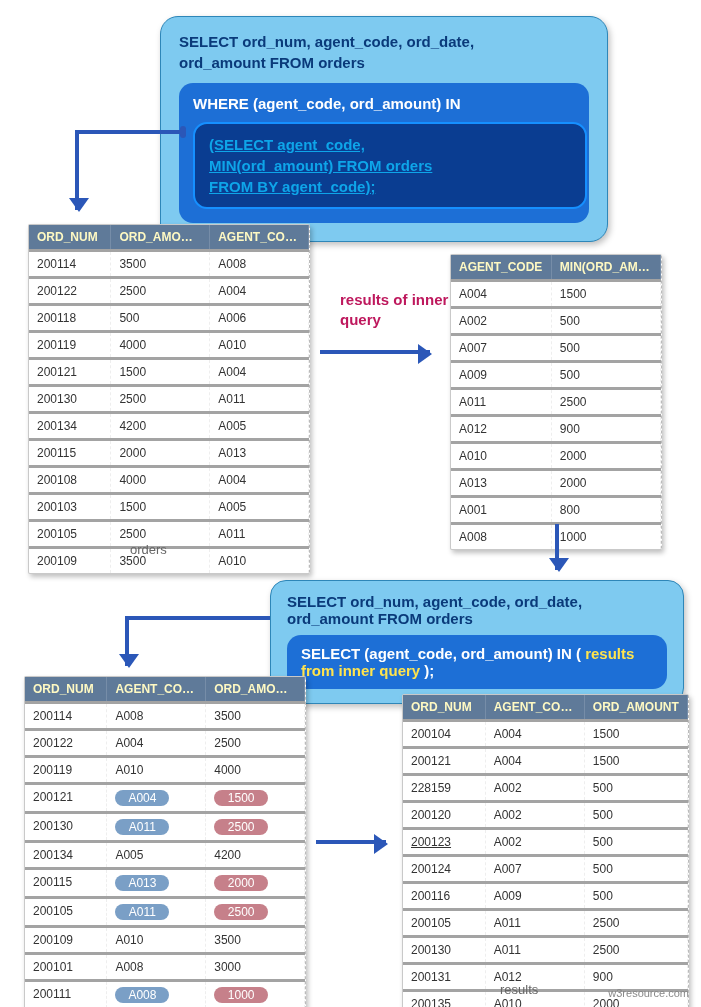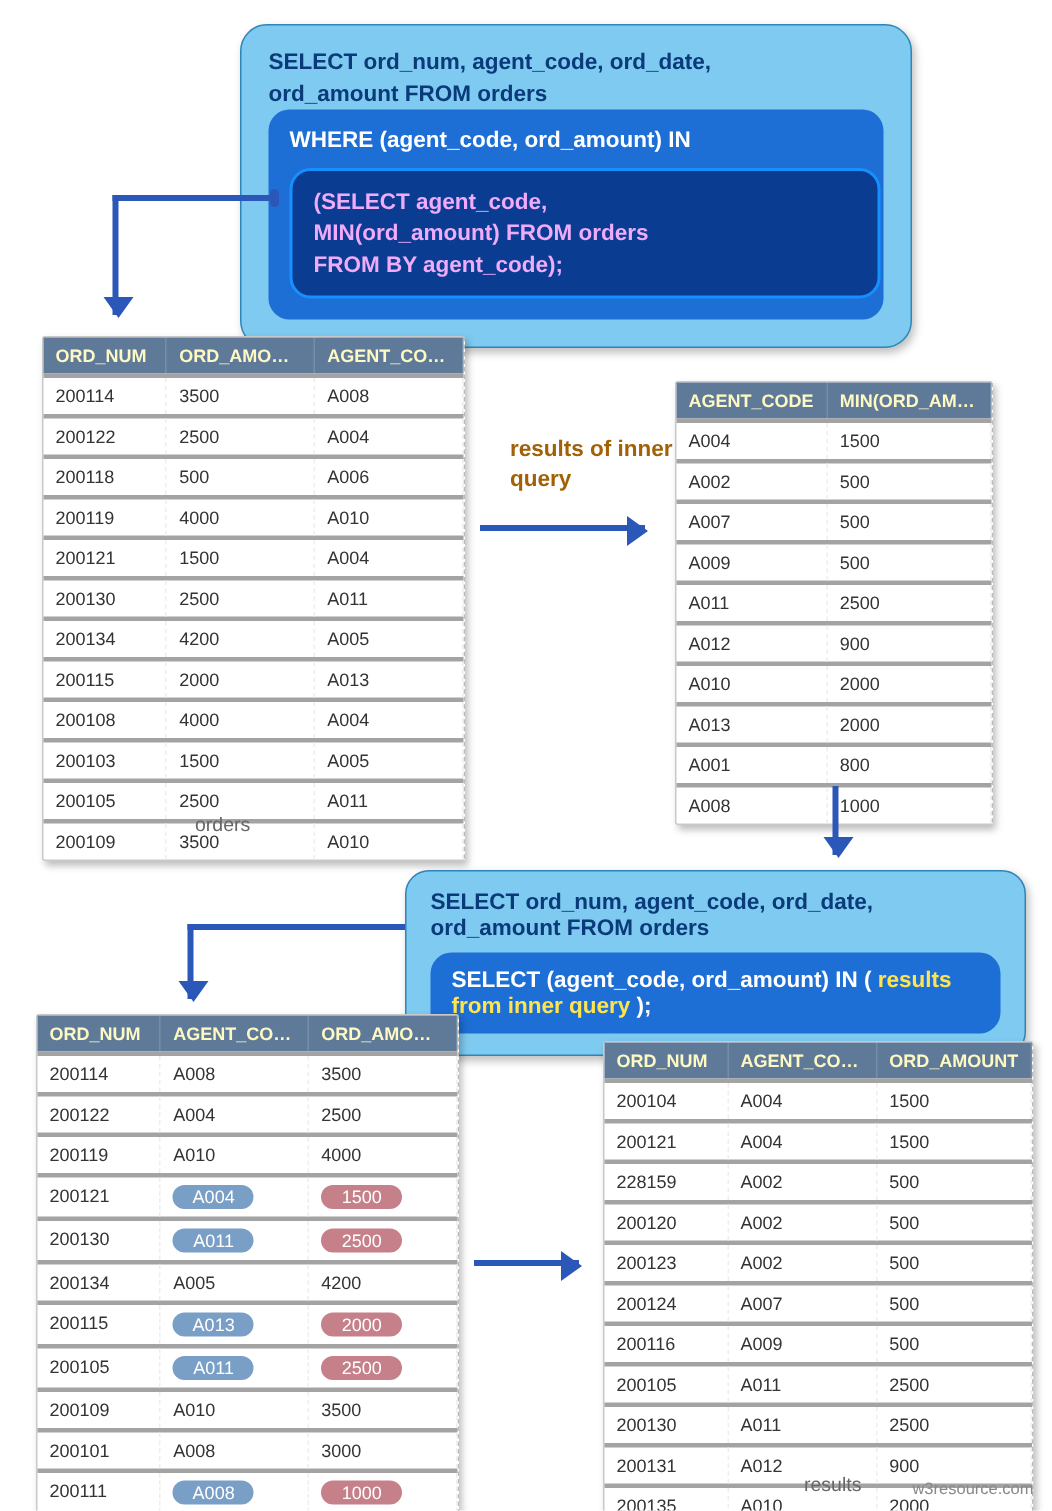--- a/index.html
+++ b/index.html
@@ -1,32 +1,32 @@
 <!DOCTYPE html>
 <html><head>
 <meta charset="utf-8">
 <style>
 html,body{margin:0;padding:0;font-family:Arial,Helvetica,sans-serif;background:#fff;color:#333;}
 .canvas{width:701px;height:1007px;position:relative;background:#fff;}
 .outer-sql{position:absolute;left:160px;top:16px;width:410px;background:#7ecaf0;border:1px solid #2e86b8;border-radius:18px;padding:14px 18px 18px 18px;box-shadow:2px 3px 6px rgba(0,0,0,.25);}
 .outer-sql .line{color:#0a3a7a;font-weight:bold;font-family:"Trebuchet MS",Arial,sans-serif;font-size:15px;line-height:1.4;}
-.mid-sql{margin-top:0;background:#1d6fd6;border-radius:14px;padding:10px 2px 14px 14px;}
+.mid-sql{margin-top:10px;background:#1d6fd6;border-radius:14px;padding:10px 2px 14px 14px;}
 .mid-sql .line{color:#fff;font-weight:bold;}
 .inner-sql{margin-top:8px;background:#0a3d91;border:2px solid #1690ff;border-radius:14px;padding:10px 14px;}
-.inner-sql .line{color:#f0abfc;font-weight:bold;}
+.inner-sql .line{color:#0ea5e9;font-weight:bold;text-decoration:underline;}
 .tbl{position:absolute;background:#fff;border:1px solid #c9c9c9;border-radius:2px;box-shadow:2px 3px 5px rgba(0,0,0,.25);font-size:12px;}
 .tbl-header{display:flex;background:#5f7a99;color:#fef9c3;font-weight:bold;}
 .tbl-header>div{padding:5px 8px;white-space:nowrap;overflow:hidden;text-overflow:ellipsis;border-right:1px solid rgba(255,255,255,.15);}
 .tbl-body .row{display:flex;border-top:3px solid #a3a3a3;}
 .tbl-body .row>div{padding:5px 8px;white-space:nowrap;overflow:hidden;text-overflow:ellipsis;border-right:1px dashed #eee;}
 .caption{position:absolute;font-size:13px;color:#666;}
 .pill{display:inline-block;padding:1px 10px;border-radius:10px;min-width:34px;text-align:center;}
 .pill-blue{background:#7a9fc6;color:#fff;}
 .pill-red{background:#c6808a;color:#fff;}
-.note{position:absolute;color:#a16207;font-family:"Trebuchet MS",Arial,sans-serif;font-size:15px;font-weight:bold;line-height:1.3;}
+.note{position:absolute;color:#be185d;font-family:"Trebuchet MS",Arial,sans-serif;font-size:15px;font-weight:bold;line-height:1.3;}
 .arrow-h{position:absolute;height:0;border-top:4px solid #2b57b8;}
 .arrow-h:after{content:"";position:absolute;right:-2px;top:-10px;border-left:14px solid #2b57b8;border-top:10px solid transparent;border-bottom:10px solid transparent;}
 .arrow-v{position:absolute;width:0;border-left:4px solid #2b57b8;}
 .arrow-v:after{content:"";position:absolute;left:-10px;bottom:-2px;border-top:14px solid #2b57b8;border-left:10px solid transparent;border-right:10px solid transparent;}
 .arrow-elbow{position:absolute;}
 .arrow-elbow .vseg{position:absolute;border-left:4px solid #2b57b8;}
 .arrow-elbow .hseg{position:absolute;border-top:4px solid #2b57b8;}
 .arrow-elbow .head-r:after, .arrow-elbow .head-l:after, .arrow-elbow .head-d:after{content:"";position:absolute;}
 .head-d:after{left:-10px;bottom:-2px;border-top:14px solid #2b57b8;border-left:10px solid transparent;border-right:10px solid transparent;}
 .sql2{position:absolute;left:270px;top:580px;width:380px;background:#7ecaf0;border:1px solid #2e86b8;border-radius:16px;padding:12px 16px 14px 16px;box-shadow:2px 3px 6px rgba(0,0,0,.25);font-family:"Trebuchet MS",Arial,sans-serif;font-size:15px;font-weight:bold;}
@@ -292,21 +292,21 @@
           <div style="width: 80px;">228159</div>
           <div style="width: 100px;">A002</div>
           <div style="width: 105px;">500</div>
         </div>
         <div class="row">
           <div style="width: 80px;">200120</div>
           <div style="width: 100px;">A002</div>
           <div style="width: 105px;">500</div>
         </div>
         <div class="row">
-          <div style="width: 80px;">200123</div>
+          <div style="width: 80px; text-decoration: underline;">200123</div>
           <div style="width: 100px;">A002</div>
           <div style="width: 105px;">500</div>
         </div>
         <div class="row">
           <div style="width: 80px;">200124</div>
           <div style="width: 100px;">A007</div>
           <div style="width: 105px;">500</div>
         </div>
         <div class="row">
           <div style="width: 80px;">200116</div>
@@ -333,17 +333,17 @@
           <div style="width: 100px;">A010</div>
           <div style="width: 105px;">2000</div>
         </div>
         <div class="row">
           <div style="width: 80px;">200115</div>
           <div style="width: 100px;">A013</div>
           <div style="width: 105px;">2000</div>
         </div>
       </div>
 </div>
-<div class="caption" style="left:536px;top:982px">results</div>
+<div class="caption" style="left:500px;top:982px">results</div>
 
 <div class="watermark">w3resource.com</div>
 
 </div>
 
 </body></html>

